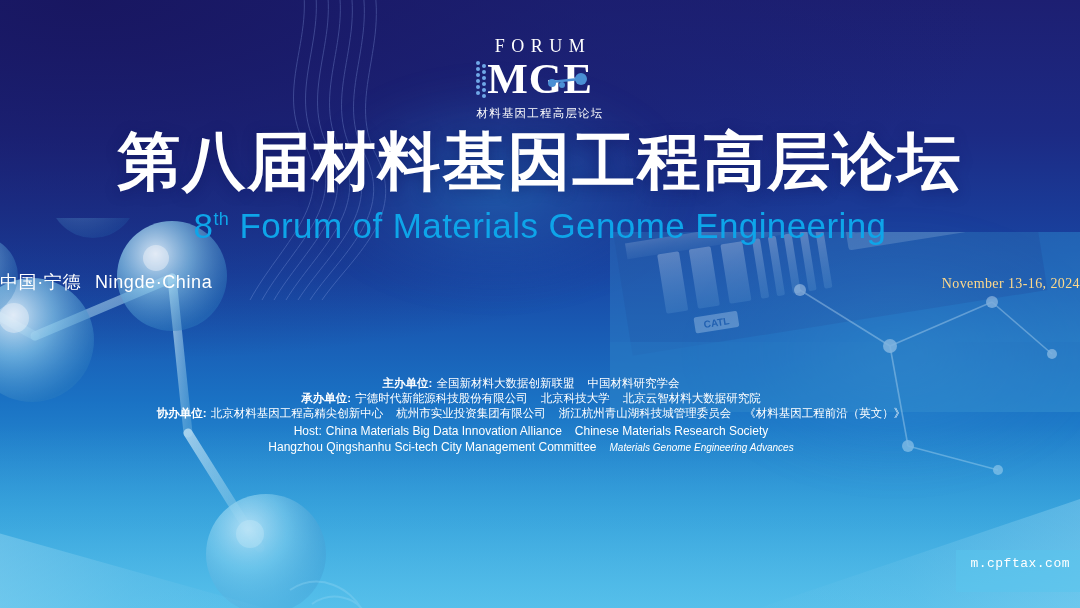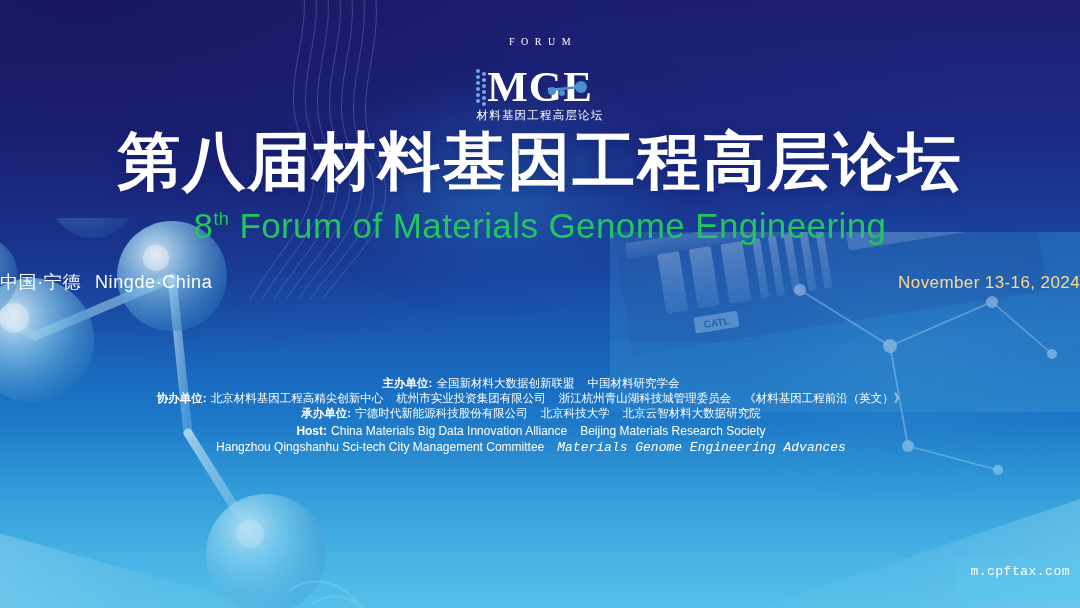--- a/index.html
+++ b/index.html
@@ -133,25 +133,25 @@
   
   .logo-block {
     position: absolute;
     left: 0; right: 0; top: 36px;
     display: flex;
     flex-direction: column;
     align-items: center;
   }
   .logo-forum {
     color: #ffffff;
-    font-size: 10px;
+    font-size: 18px;
     letter-spacing: 6.5px;
     font-weight: 400;
     text-indent: 6px;
-    margin-bottom: 19px;
+    margin-bottom: 1px;
     font-family: "Liberation Serif", "DejaVu Serif", serif;
   }
   .logo-mge-wrap {
     position: relative;
     display: flex;
     align-items: center;
   }
   .logo-mge {
     color: #ffffff;
     font-size: 43px;
@@ -169,40 +169,40 @@
   .logo-atom {
     position: absolute;
     right: 2px; top: 12px;
     width: 46px; height: 22px;
   }
   .logo-atom svg { width: 100%; height: 100%; display: block; }
   .logo-cn {
     color: #ffffff;
     font-size: 11.5px;
     letter-spacing: 1.2px;
-    margin-top: 1px;
+    margin-top: 7px;
   }
 
   
   .title-cn {
     position: absolute;
     left: 0; right: 0; top: 128px;
     text-align: center;
     color: #ffffff;
     font-size: 63px;
     font-weight: 700;
     letter-spacing: 2px;
     line-height: 1.05;
     text-shadow: 0 2px 14px rgba(10,20,90,0.45);
   }
   .title-en {
     position: absolute;
     left: 0; right: 0; top: 206px;
     text-align: center;
-    color: #22c55e;
+    color: #0ea5e9;
     font-size: 35px;
     font-weight: 400;
     letter-spacing: 0.4px;
   }
   .title-en sup {
     font-size: 18px;
     vertical-align: super;
     line-height: 0;
   }
 
@@ -216,54 +216,55 @@
     gap: 150px;
   }
   .meta-place {
     color: #ffffff;
     font-size: 18px;
     letter-spacing: 0.6px;
   }
   .meta-place .cn { margin-right: 14px; }
   .meta-date {
     color: #ffd98a;
-    font-size: 17px;
+    font-size: 14px;
     letter-spacing: 0.4px;
+    font-family: Liberation Serif, serif;
   }
 
   
   .orgs {
     position: absolute;
     left: 0; right: 18px; top: 376px;
     text-align: center;
     color: #ffffff;
   }
   .org-line {
     font-size: 11.5px;
     line-height: 15px;
     white-space: nowrap;
   }
   .org-line .lbl {
     font-weight: 700;
     margin-right: 4px;
   }
   .org-line .sep { display: inline-block; width: 13px; }
   .org-line.en { font-size: 12px; line-height: 15.5px; }
-  .org-line.en .lbl { font-weight: 700; }
+  .org-line.en .lbl { font-weight: 400; }
   .org-italic {
-    font-family: Liberation Mono, monospace;
+    font-family: Liberation Sans, sans-serif;
     font-style: italic;
-    font-size: 13px;
+    font-size: 10px;
   }
   .orgs .gap { height: 3px; }
 
   
   .watermark {
     position: absolute;
-    right: 0; bottom: 8px;
+    right: 0; bottom: 16px;
     padding: 6px 10px 21px 14px;
     color: #ffffff;
     font-family: "Liberation Mono", "DejaVu Sans Mono", monospace;
     font-size: 13px;
     letter-spacing: 0.5px;
     background: rgba(90,196,236,0.55);
   }
 </style>
 </head>
 <body>
@@ -446,31 +447,31 @@
     <div class="meta-date">November 13-16, 2024</div>
   </div>
 
   <div class="orgs">
 
     <div class="org-line">
       <span class="lbl">主办单位:</span><span>全国新材料大数据创新联盟</span><span class="sep"></span><span>中国材料研究学会</span>
     </div>
 
     <div class="org-line">
+      <span class="lbl">承办单位:</span><span>宁德时代新能源科技股份有限公司</span><span class="sep"></span><span>北京科技大学</span><span class="sep"></span><span>北京云智材料大数据研究院</span>
+    </div>
+
+    <div class="org-line">
       <span class="lbl">协办单位:</span><span>北京材料基因工程高精尖创新中心</span><span class="sep"></span><span>杭州市实业投资集团有限公司</span><span class="sep"></span><span>浙江杭州青山湖科技城管理委员会</span><span class="sep"></span><span>《材料基因工程前沿（英文）》</span>
     </div>
 
-    <div class="org-line">
-      <span class="lbl">承办单位:</span><span>宁德时代新能源科技股份有限公司</span><span class="sep"></span><span>北京科技大学</span><span class="sep"></span><span>北京云智材料大数据研究院</span>
-    </div>
-
     <div class="gap"></div>
 
     <div class="org-line en">
-      <span class="lbl">Host:</span><span>China Materials Big Data Innovation Alliance</span><span class="sep"></span><span>Beijing Materials Research Society</span>
+      <span class="lbl">Host:</span><span>China Materials Big Data Innovation Alliance</span><span class="sep"></span><span>Chinese Materials Research Society</span>
     </div>
 
 
 
     <div class="org-line en">
       <span>Hangzhou Qingshanhu Sci-tech City Management Committee</span><span class="sep"></span><span class="org-italic">Materials Genome Engineering Advances</span>
     </div>
 
   </div>
 

